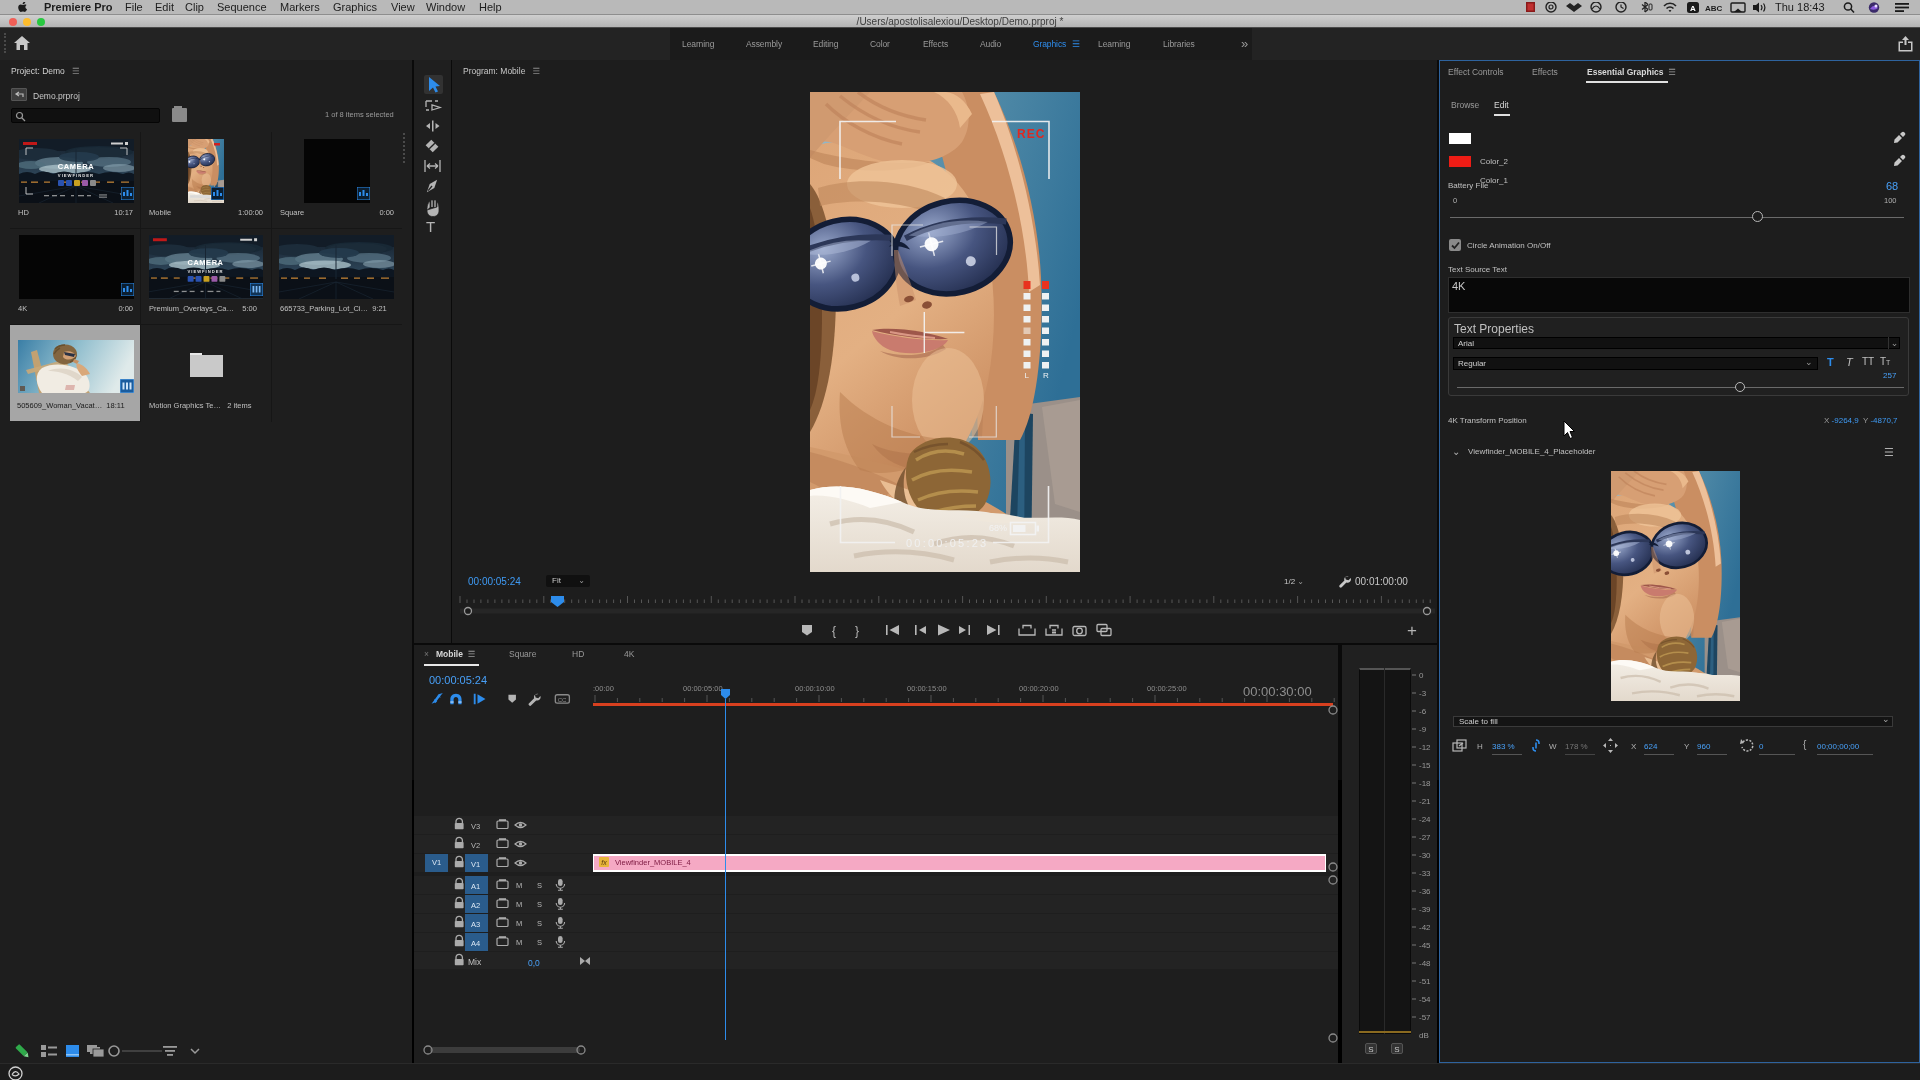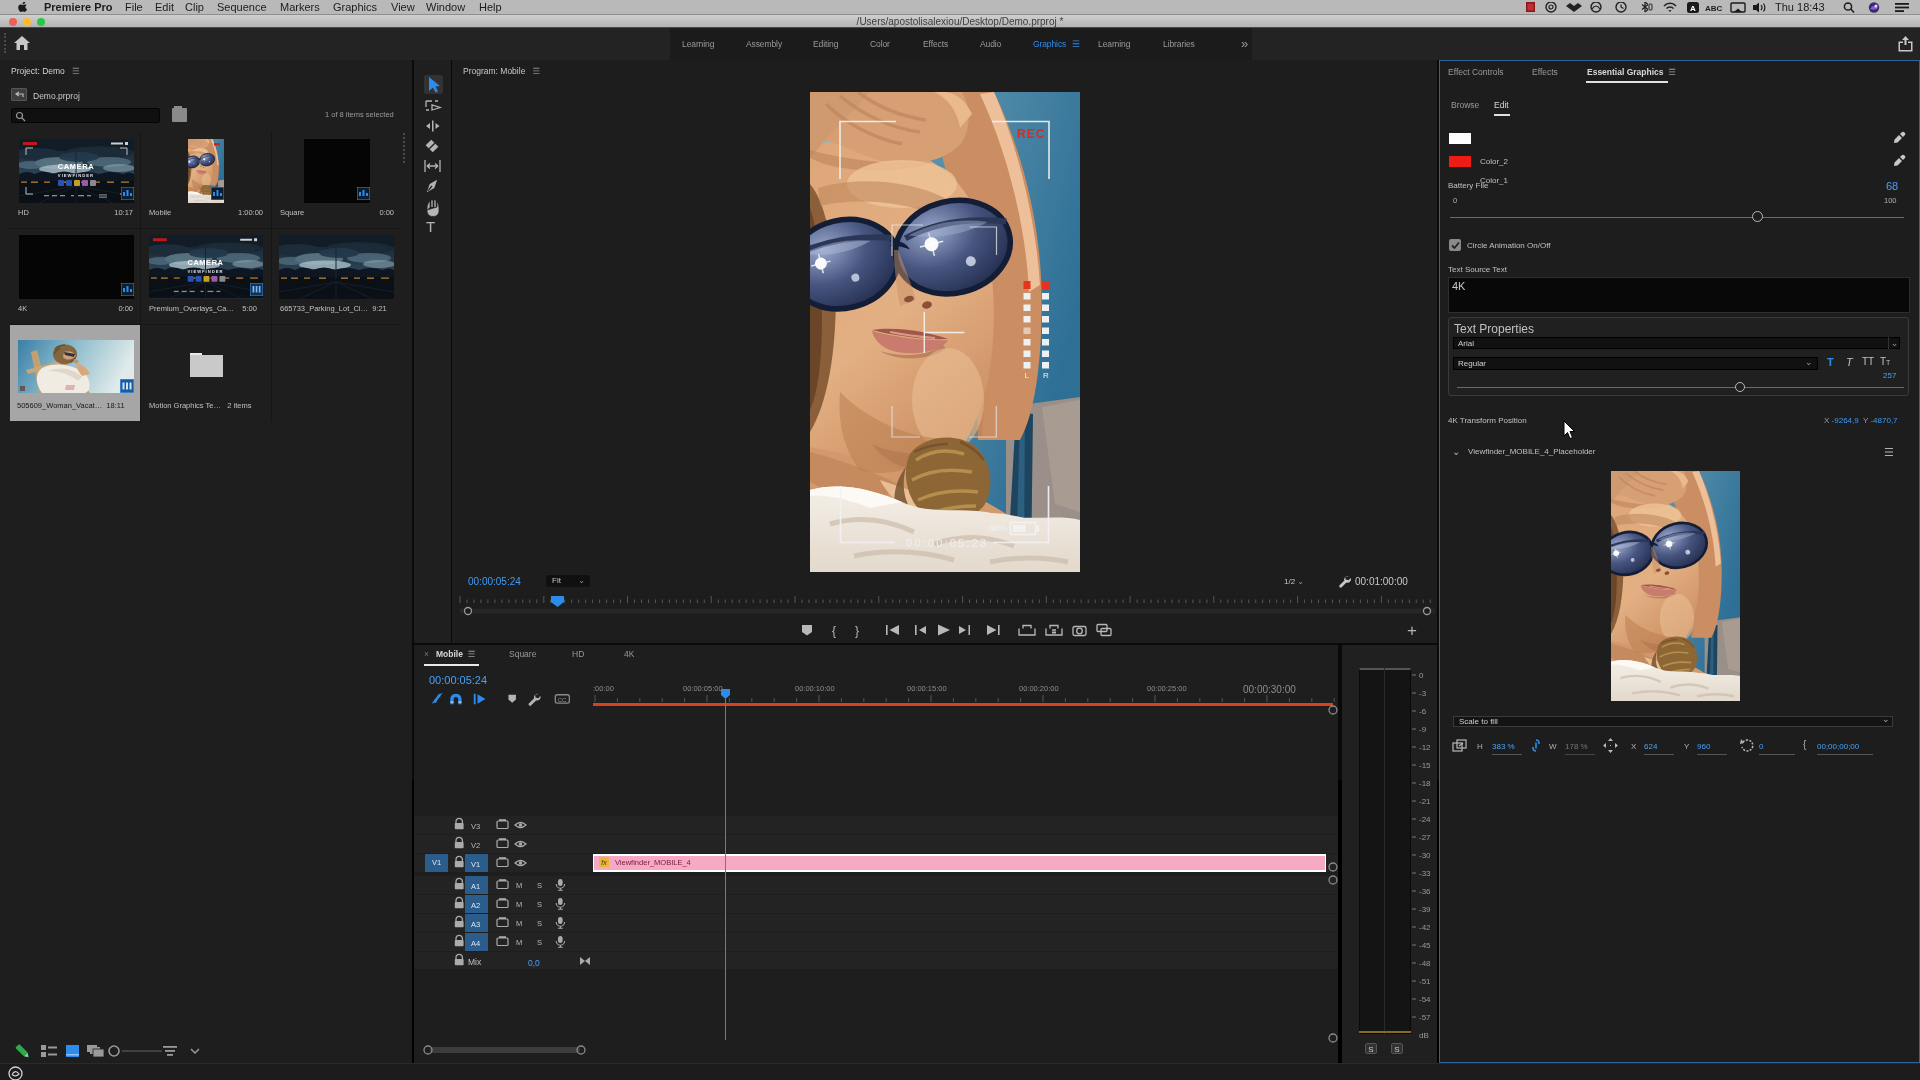--- a/index.html
+++ b/index.html
@@ -565,21 +565,21 @@
     <rect x="134" y="4" width="15" height="9" rx="2" fill="none" stroke="#8a8a8a" stroke-width="1.4"></rect>
     <text x="136.5" y="11.5" font-size="6.5" fill="#8a8a8a">CC</text>
   </svg>
 
   <div class="abs" style="left:593px;top:684px;font-size:7.5px;color:#8e8e8e;">:00:00</div>
   <div class="abs" style="left:683px;top:684px;font-size:7.5px;color:#8e8e8e;">00:00:05:00</div>
   <div class="abs" style="left:795px;top:684px;font-size:7.5px;color:#8e8e8e;">00:00:10:00</div>
   <div class="abs" style="left:907px;top:684px;font-size:7.5px;color:#8e8e8e;">00:00:15:00</div>
   <div class="abs" style="left:1019px;top:684px;font-size:7.5px;color:#8e8e8e;">00:00:20:00</div>
   <div class="abs" style="left:1131px;top:684px;font-size:7.5px;color:#8e8e8e;margin-left:16px;">00:00:25:00</div>
-  <div class="abs" style="left:1243px;top:684px;font-size:10px;color:#8e8e8e;">00:00:30:00</div>
+  <div class="abs" style="left:1243px;top:684px;font-size:13px;color:#8e8e8e;">00:00:30:00</div>
   <svg class="abs" style="left:593px;top:695px;" width="745" height="12" viewBox="0 0 745 12">
     <g stroke="#555" stroke-width="1">
       <path d="M2,0 L2,7 M24.4,3 L24.4,7 M46.8,3 L46.8,7 M69.2,3 L69.2,7 M91.6,3 L91.6,7 M114,0 L114,7 M136.4,3 L136.4,7 M158.8,3 L158.8,7 M181.2,3 L181.2,7 M203.6,3 L203.6,7 M226,0 L226,7 M248.4,3 L248.4,7 M270.8,3 L270.8,7 M293.2,3 L293.2,7 M315.6,3 L315.6,7 M338,0 L338,7 M360.4,3 L360.4,7 M382.8,3 L382.8,7 M405.2,3 L405.2,7 M427.6,3 L427.6,7 M450,0 L450,7 M472.4,3 L472.4,7 M494.8,3 L494.8,7 M517.2,3 L517.2,7 M539.6,3 L539.6,7 M562,0 L562,7 M584.4,3 L584.4,7 M606.8,3 L606.8,7 M629.2,3 L629.2,7 M651.6,3 L651.6,7 M674,0 L674,7 M696.4,3 L696.4,7 M718.8,3 L718.8,7 M741.2,3 L741.2,7"></path>
     </g>
     <rect x="0" y="8" width="740" height="3" fill="#d8401f"></rect>
   </svg>
 
   <div class="abs" style="left:721px;top:689px;width:9px;height:10px;background:#2d8ceb;clip-path:polygon(0 0,100% 0,100% 60%,50% 100%,0 60%);z-index:30;"></div>
   <div class="abs" style="left:725px;top:699px;width:1px;height:341px;background:#2d8ceb;z-index:30;"></div>
 

